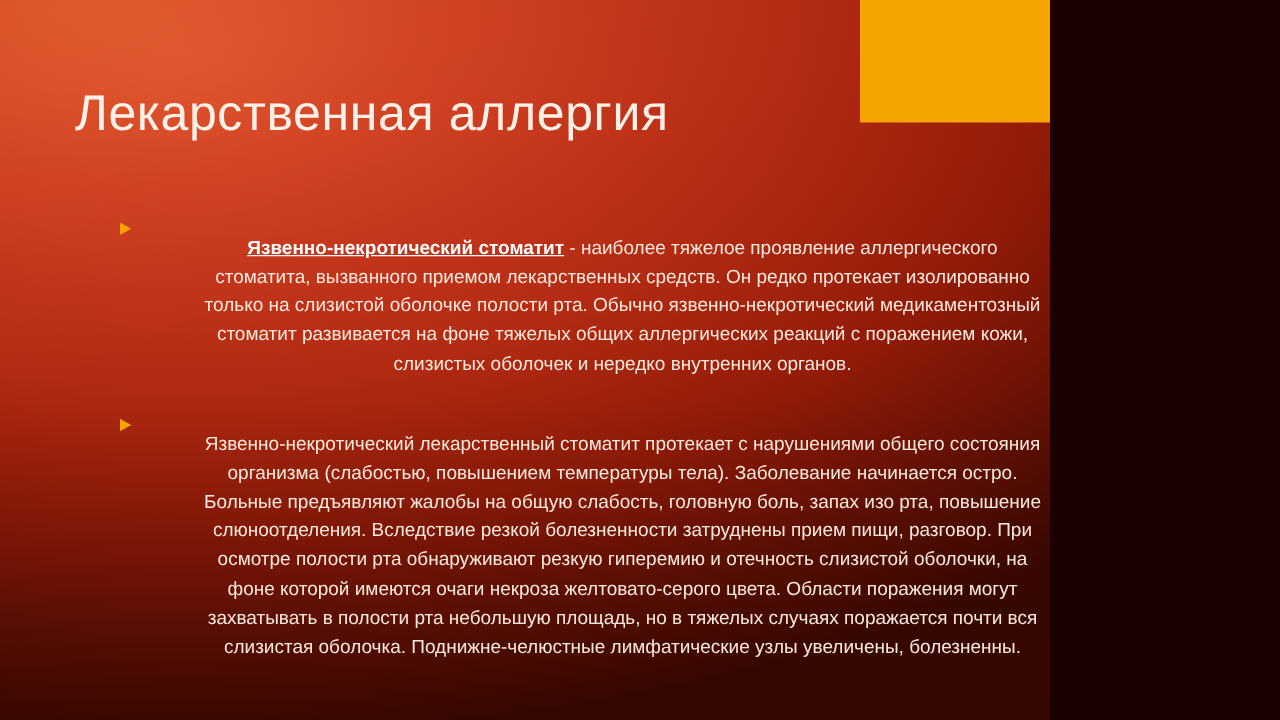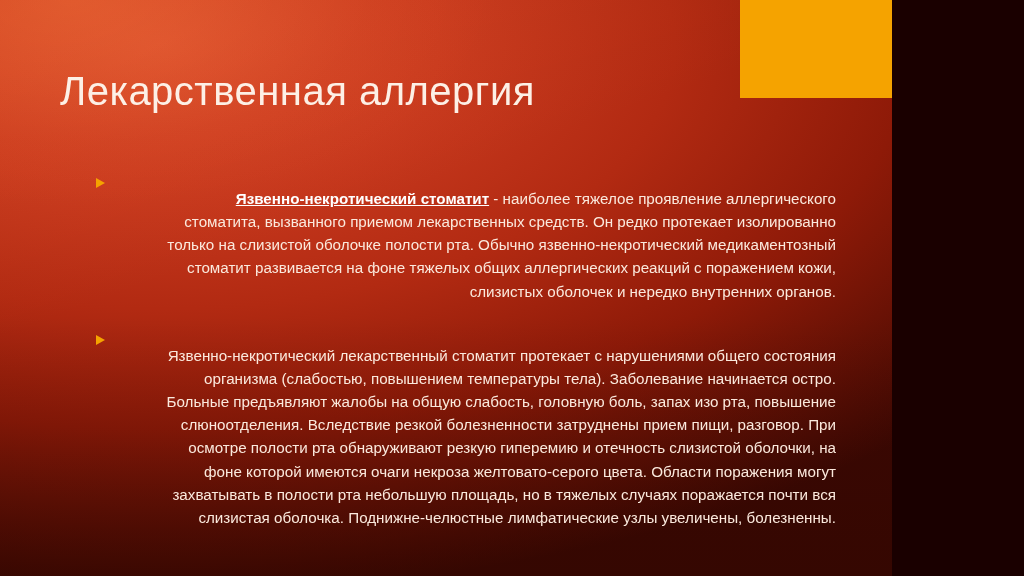--- a/index.html
+++ b/index.html
@@ -2,26 +2,27 @@
 <html lang="ru"><head>
 <meta charset="utf-8">
 <style>
   html, body {
     margin: 0;
     padding: 0;
     background: #1a0000;
   }
   .slide {
     position: relative;
-    width: 892px;
+    width: 816px;
     height: 576px;
     overflow: hidden;
     font-family: "Liberation Sans", sans-serif;
     background:
       radial-gradient(ellipse 120% 95% at 18% 8%, #d6492c 0%, #c8391e 26%, #b22a12 48%, #8e1a08 70%, #5d0f04 88%, #3c0802 100%);
+    padding-left: 24px;
   }
   .slide-overlay {
     position: absolute;
     inset: 0;
     background:
       radial-gradient(ellipse 60% 45% at 8% 0%, rgba(255,130,60,0.30) 0%, rgba(255,100,40,0.07) 55%, rgba(0,0,0,0) 80%),
       linear-gradient(160deg, rgba(255,140,60,0.10) 0%, rgba(0,0,0,0) 38%),
       linear-gradient(to bottom, rgba(0,0,0,0) 55%, rgba(40,5,0,0.35) 100%);
     pointer-events: none;
   }
@@ -66,21 +67,21 @@
     height: 0;
     border-left: 9px solid #f5a300;
     border-top: 5.5px solid transparent;
     border-bottom: 5.5px solid transparent;
   }
   .bullet-text {
     flex: 1 1 auto;
     font-size: 15.2px;
     line-height: 1.52;
     color: #fbe9dd;
-    text-align: right;
+    text-align: center;
     margin-left: 44px;
   }
   .lead-term {
     font-weight: bold;
     text-decoration: underline;
     color: #ffffff;
   }
 </style>
 </head>
 <body>

